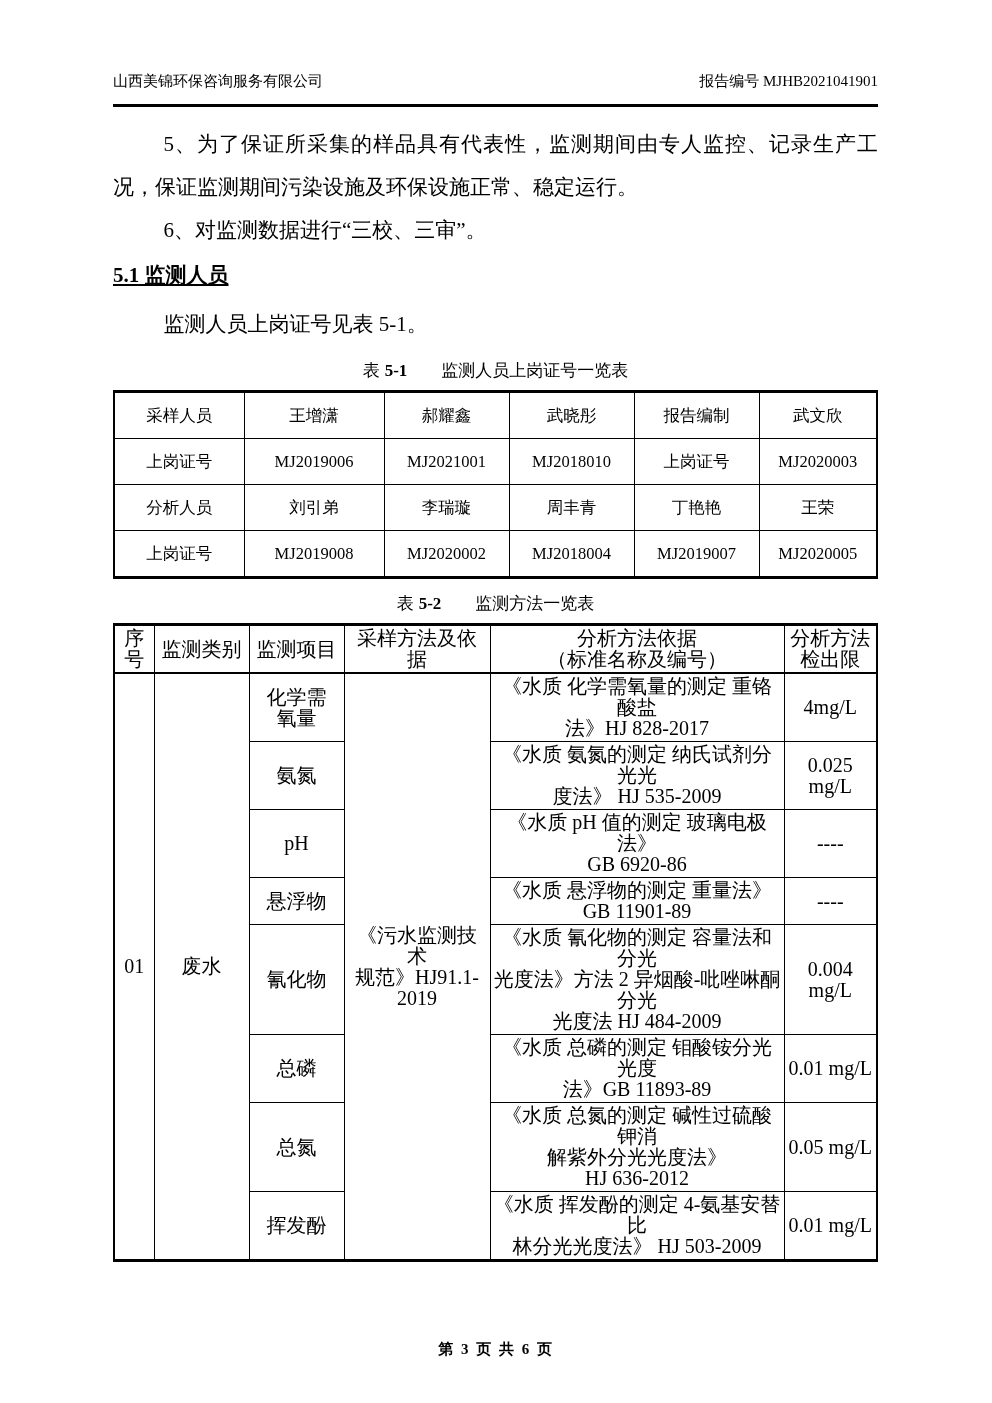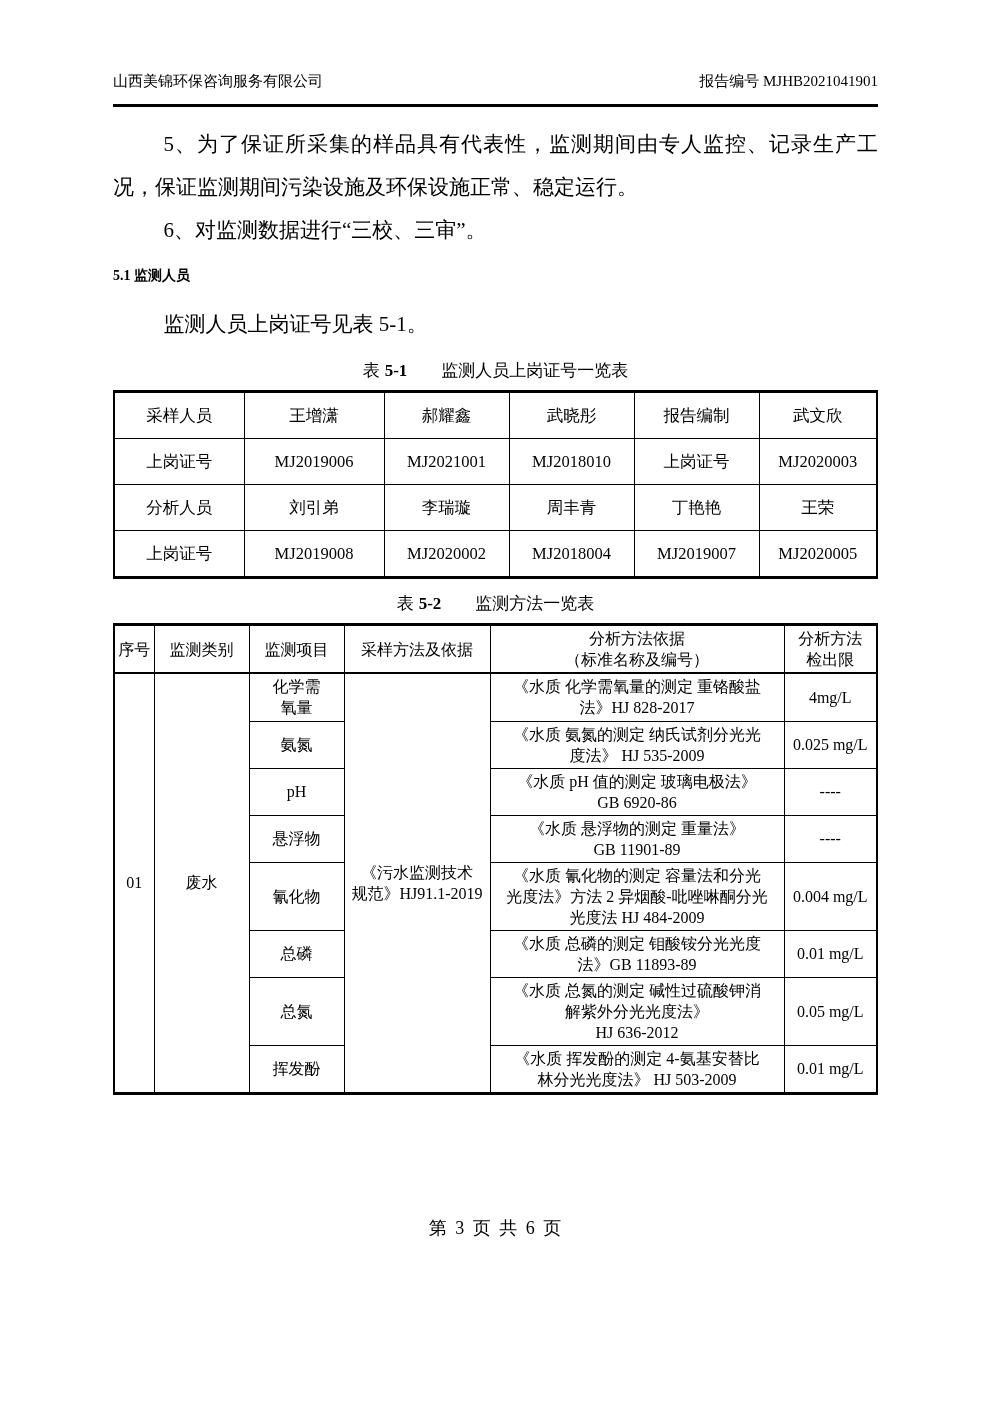--- a/index.html
+++ b/index.html
@@ -10,45 +10,45 @@
   }
   .page{position:relative;width:992px;height:1049px;box-sizing:border-box;padding:70px 114px 0 113px;}
 
   
   .hdr{display:flex;justify-content:space-between;align-items:flex-end;
        padding-bottom:12px;border-bottom:3px solid #000;font-size:15px;line-height:22px;}
 
   
   .p{font-size:21px;line-height:43px;text-align:justify;margin:0;}
   .indent{text-indent:2.4em;}
-  .h2{font-size:14px;font-weight:bold;margin:8px 0 0 0;line-height:31px;}
+  .h2{font-size:21px;font-weight:bold;margin:8px 0 0 0;line-height:31px;text-decoration:underline;}
   .mt16{margin-top:16px;}
   .mt12{margin-top:12px;}
 
   
   .cap{text-align:center;font-size:17px;line-height:26px;margin:12px 0 0 0;}
   .cap .num{font-weight:bold;margin-left:5px;}
   .cap .title{margin-left:34px;}
 
   
   table{border-collapse:collapse;width:765px;table-layout:fixed;margin:6px auto 0 auto;}
   .doc-table{border-top:3px solid #000;border-bottom:3px solid #000;
              border-left:2px solid #000;border-right:2px solid #000;}
   .doc-table td,.doc-table th{border:1.5px solid #000;text-align:center;vertical-align:middle;
              padding:2px 3px;font-weight:normal;overflow:hidden;margin-left:8px;}
   .t51{font-size:16.5px;}
   .t51 td{height:41px;}
-  .t52{font-size:16px;}
+  .t52{font-size:20px;}
   .t52 td,.t52 th{line-height:21px;}
   .t52 .hrow th{border-bottom:2.5px solid #000;}
   .pre{white-space:pre-line;}
 
   
-  .footer{position:absolute;top:1216px;left:0;width:100%;text-align:center;
-          font-size:18px;letter-spacing:2px;}
+  .footer{position:absolute;top:1340px;left:0;width:100%;text-align:center;
+          font-size:15px;letter-spacing:2px;font-weight:bold;}
 </style>
 </head>
 <body>
 
 <div class="page">
 
   <div class="hdr">
     <span>山西美锦环保咨询服务有限公司</span>
     <span>报告编号 MJHB2021041901</span>
   </div>

